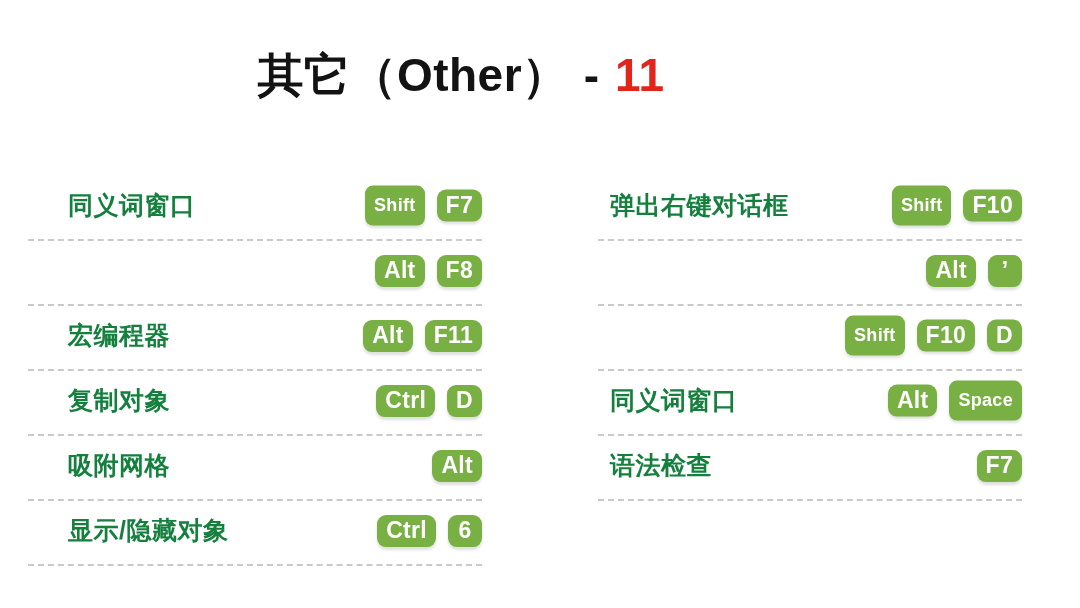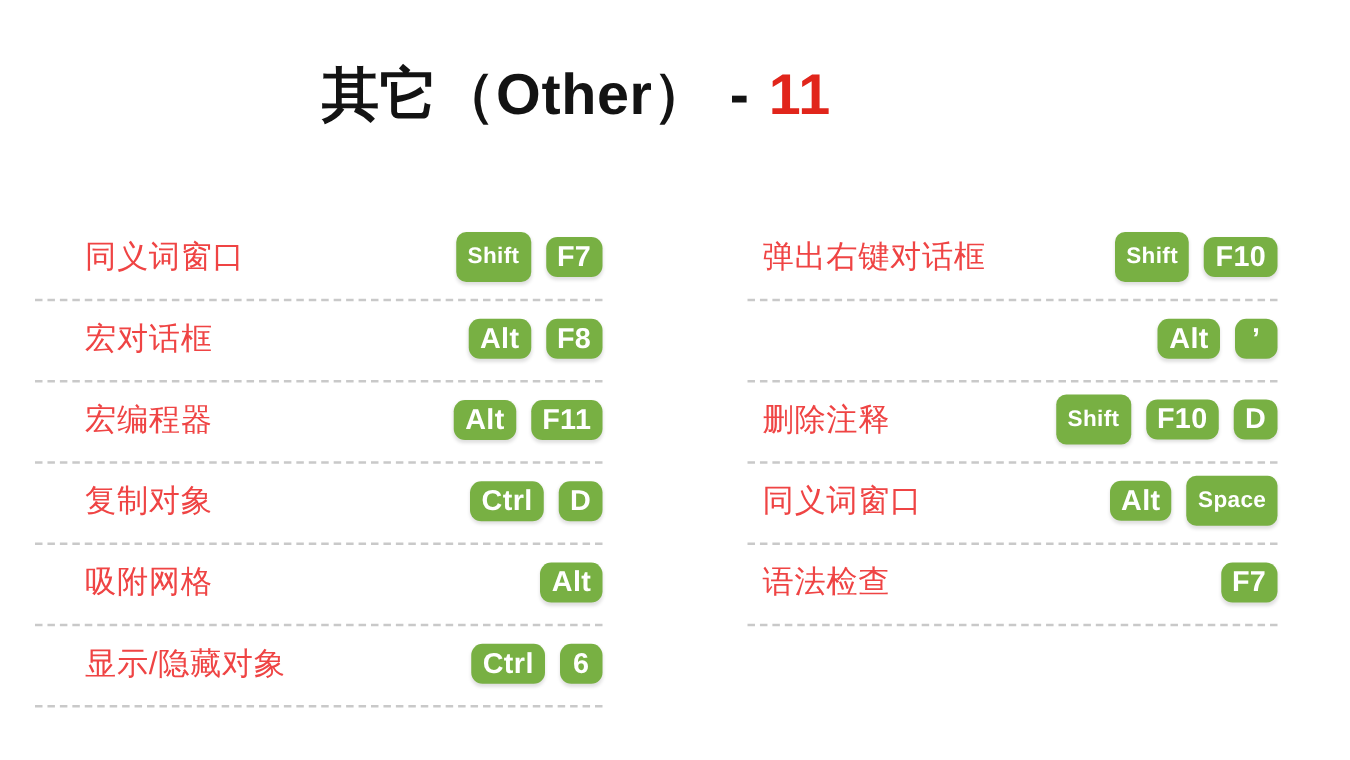--- a/index.html
+++ b/index.html
@@ -47,22 +47,22 @@
     border-bottom: 2px dashed #c9c9c9;
     box-sizing: border-box;
   }
 
   .row-label {
     position: absolute;
     left: 40px;
     top: 50%;
     transform: translateY(-58%);
     font-size: 25px;
-    font-weight: normal;
-    color: #ef4444;
+    font-weight: bold;
+    color: #15803d;
     white-space: nowrap;
     letter-spacing: 0.5px;
   }
   #column-right .row-label { left: 12px; }
 
   .keys {
     position: absolute;
     right: 0;
     top: 50%;
     transform: translateY(-56%);
@@ -111,21 +111,20 @@
 
 <div class="column" id="column-left">
     <div class="shortcut-row">
       <div class="row-label">同义词窗口</div>
       <div class="keys">
         <div class="key-cap small">Shift</div>
         <div class="key-cap">F7</div>
       </div>
     </div>
     <div class="shortcut-row">
-      <div class="row-label">宏对话框</div>
       <div class="keys">
         <div class="key-cap">Alt</div>
         <div class="key-cap">F8</div>
       </div>
     </div>
     <div class="shortcut-row">
       <div class="row-label">宏编程器</div>
       <div class="keys">
         <div class="key-cap">Alt</div>
         <div class="key-cap">F11</div>
@@ -160,21 +159,20 @@
         <div class="key-cap">F10</div>
       </div>
     </div>
     <div class="shortcut-row">
       <div class="keys">
         <div class="key-cap">Alt</div>
         <div class="key-cap quote">’</div>
       </div>
     </div>
     <div class="shortcut-row">
-      <div class="row-label">删除注释</div>
       <div class="keys">
         <div class="key-cap small">Shift</div>
         <div class="key-cap">F10</div>
         <div class="key-cap">D</div>
       </div>
     </div>
     <div class="shortcut-row">
       <div class="row-label">同义词窗口</div>
       <div class="keys">
         <div class="key-cap">Alt</div>

